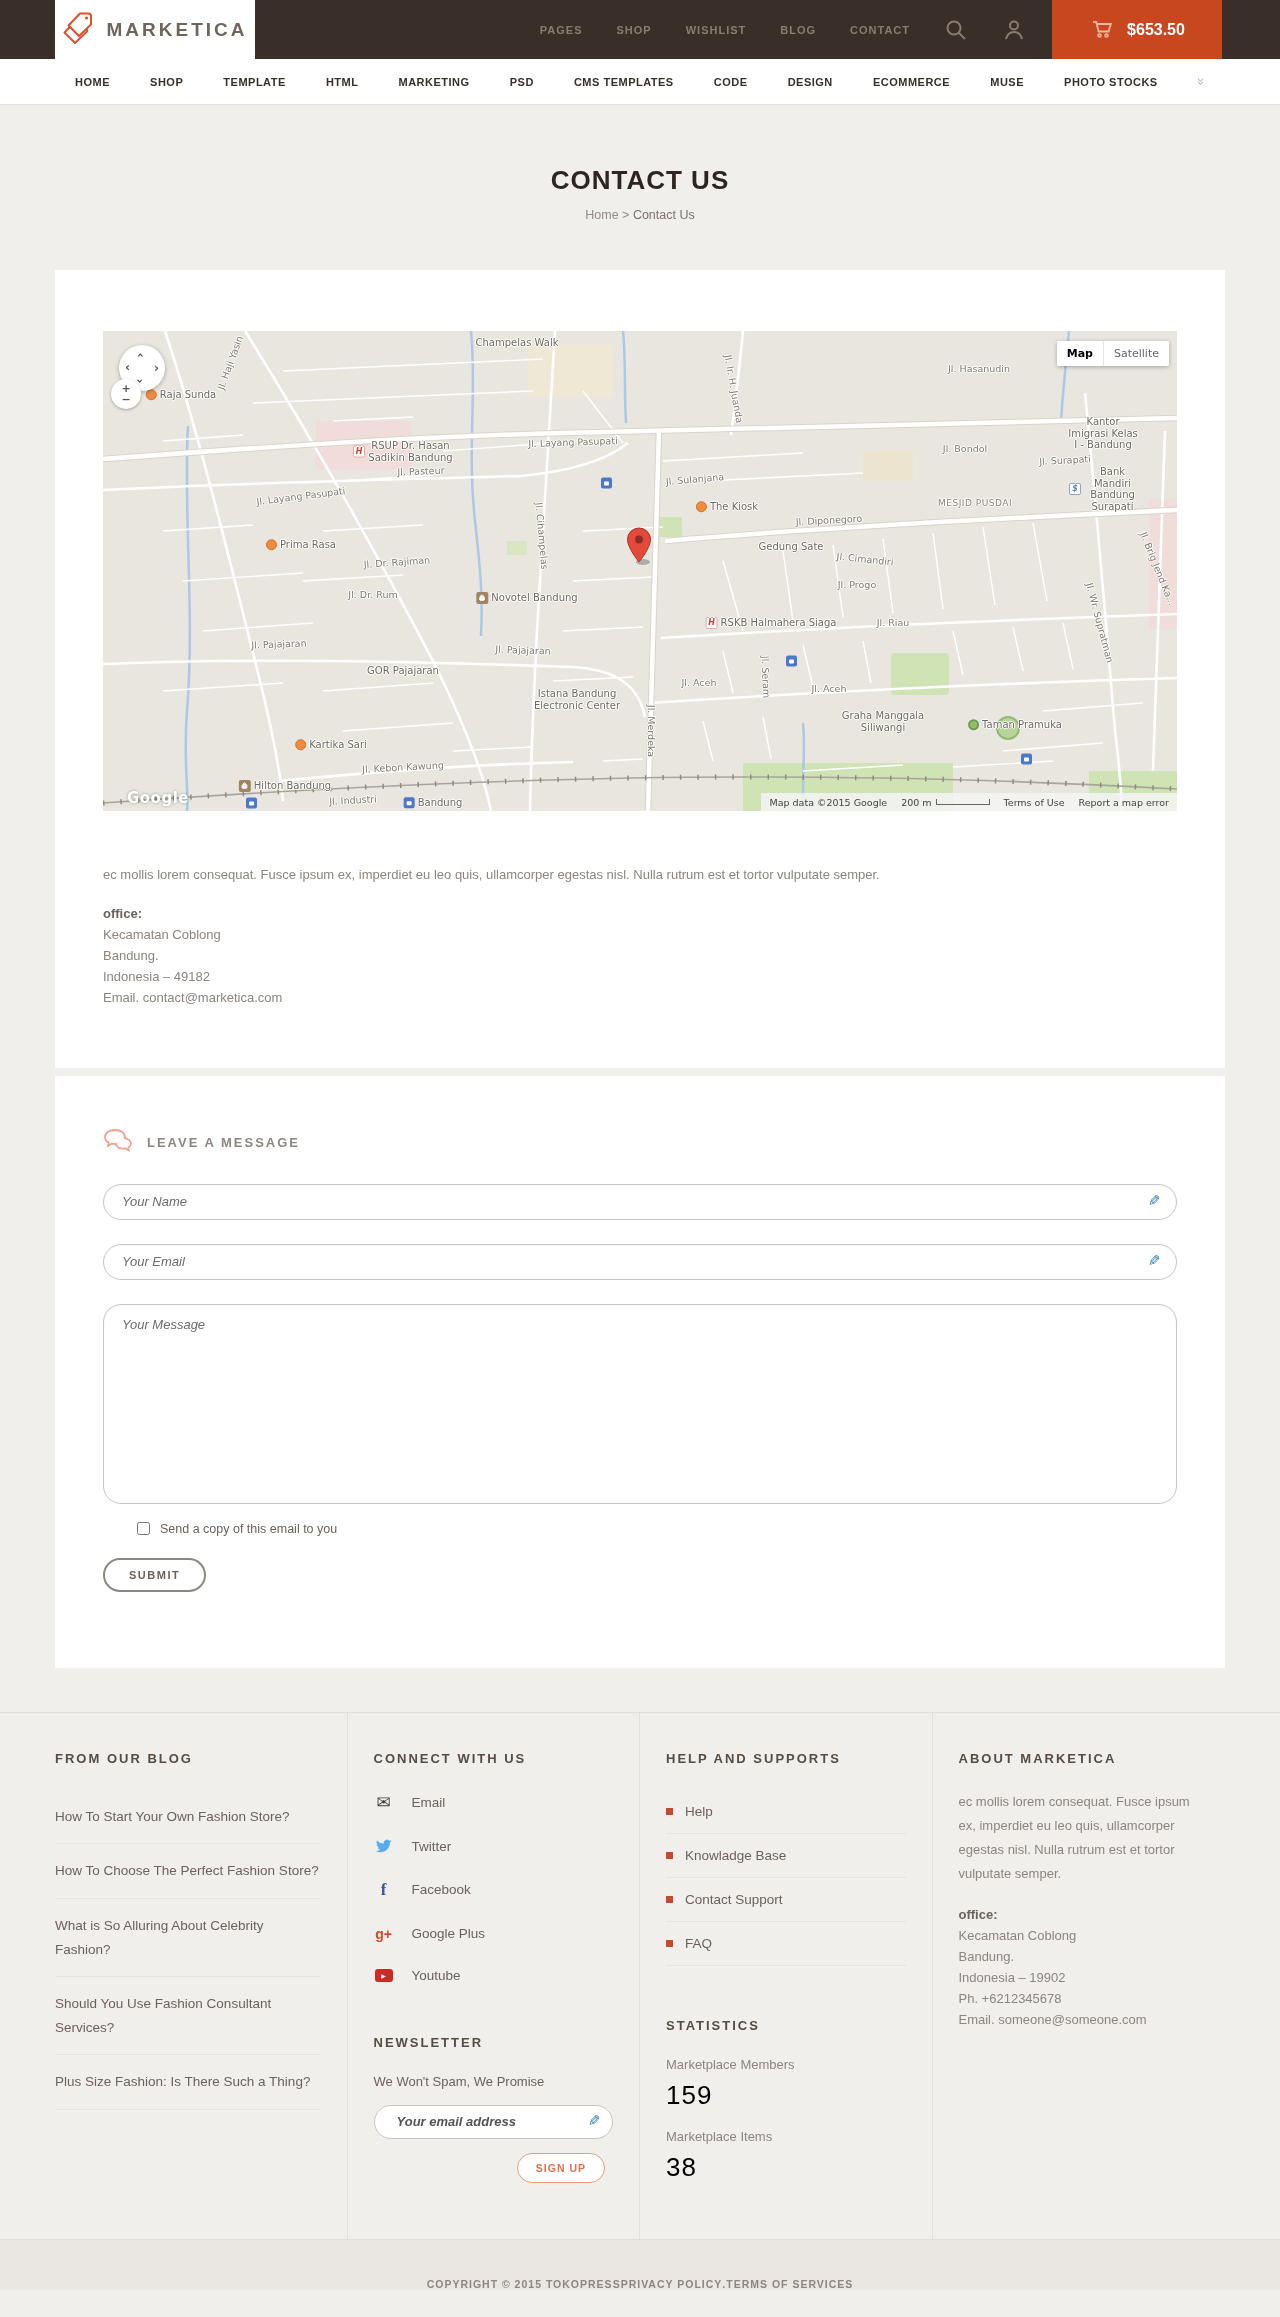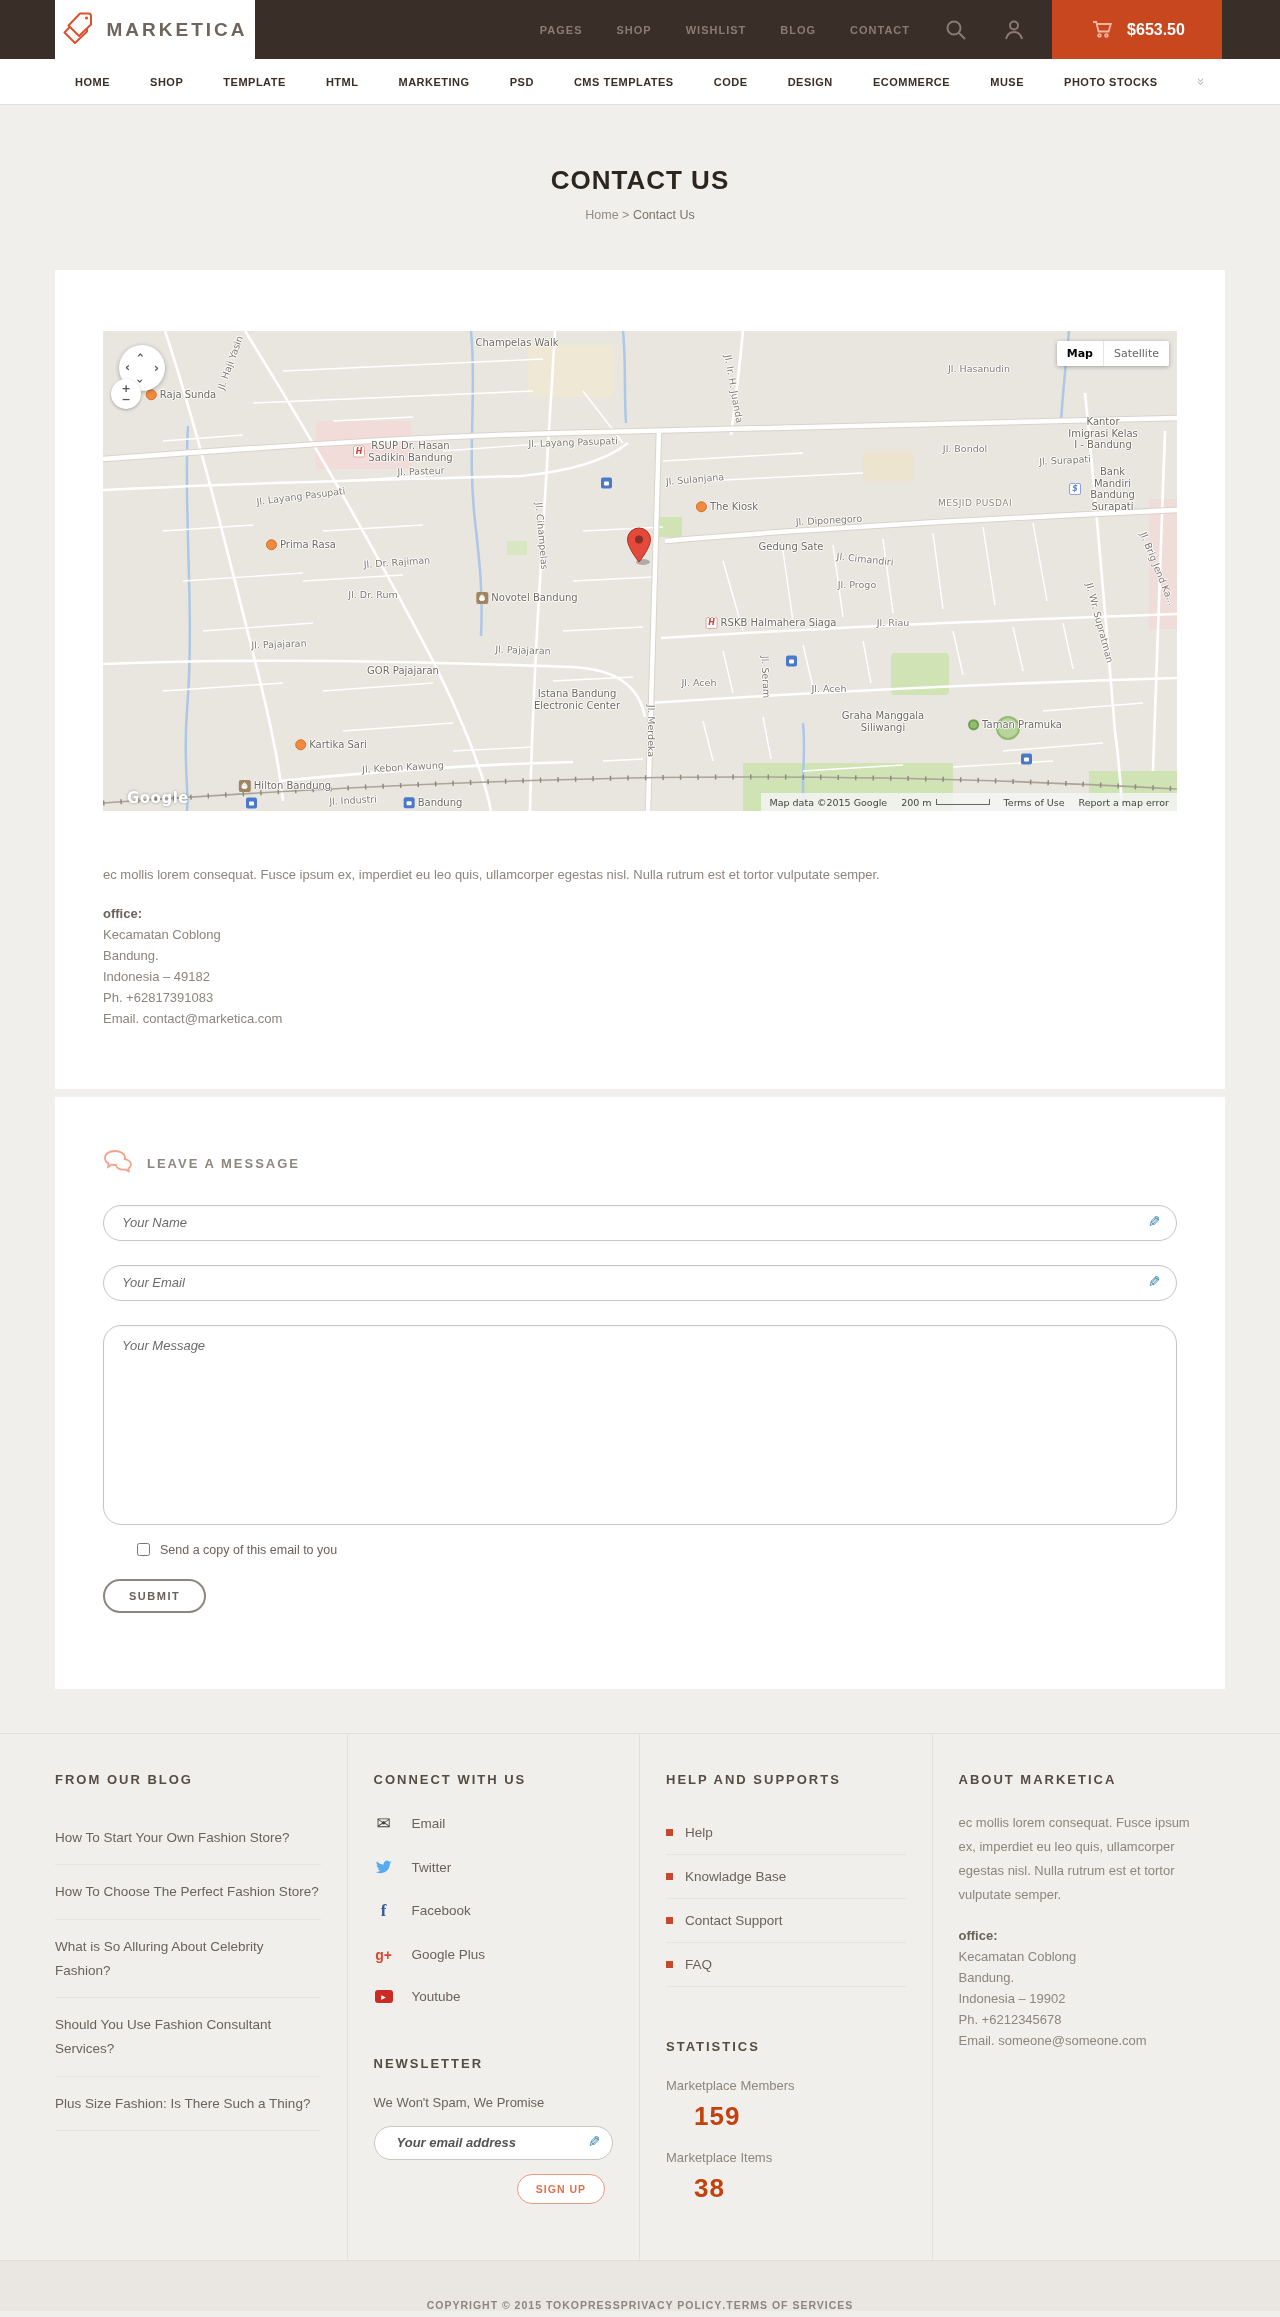--- a/index.html
+++ b/index.html
@@ -99,21 +99,21 @@
   .nl-tag { font-size: 13px; color: #6b625c; margin-bottom: 16px; }
   .nl-wrap { position: relative; }
   .nl-input { width: 100%; height: 34px; border: 1px solid #c9c5c0; border-radius: 17px; padding: 0 38px 0 22px; font-size: 13px; font-style: italic; color: #555; outline: none; font-family: "Liberation Sans", sans-serif; background:#fff; }
   .nl-input::placeholder { font-style: italic; color: #555; font-weight: bold; }
   .nl-pen { top: 7px; right: 12px; }
   .signup-btn { display: block; margin: 14px 8px 10px auto; background: #fff; border: 1px solid #e89a7f; border-radius: 15px; color: #e0714d; font-size: 10.5px; font-weight: bold; letter-spacing: 1px; padding: 8px 18px; cursor: pointer; font-family: "Liberation Sans", sans-serif; }
   .help-item { display: flex; align-items: center; gap: 12px; padding: 14px 0; font-size: 13.5px; color: #6b625c; border-bottom: 1px solid #e7e4e0; text-decoration: none; }
   .sq-bullet { width: 7px; height: 7px; background: #c6492f; flex: 0 0 auto; }
   .stats-title { margin-top: 52px; }
   .stat-label { font-size: 13px; color: #8d857e; margin-top: 18px; }
-  .stat-value { font-size: 26px; font-weight: bold; color: #c2410c; margin-top: 8px; letter-spacing: 1px; margin-left: 28px; }
+  .stat-value { font-size: 26px; font-weight: normal; color: #000000; margin-top: 8px; letter-spacing: 1px; }
   .about-text { font-size: 13px; color: #8d857e; line-height: 1.85; }
   .about-office { margin-top: 18px; font-size: 13px; line-height: 1.62; }
   .about-office .ot { font-weight: bold; color: #6b625c; }
 
   .bottombar { background: #eae7e3; border-top: 1px solid #e0ddd8; height: 51px; display: flex; align-items: flex-end; justify-content: center; gap: 0; font-size: 10.5px; font-weight: bold; letter-spacing: 1px; color: #8d857e; }
   .bottombar a { color: #8d857e; text-decoration: none; }
 </style>
 </head>
 <body>
 
@@ -465,21 +465,20 @@
     </div>
   </div>
 
   <p class="intro">ec mollis lorem consequat. Fusce ipsum ex, imperdiet eu leo quis, ullamcorper egestas nisl. Nulla rutrum est et tortor vulputate semper.</p>
 
   <div class="office">
     <div class="ot">office:</div>
     <div>Kecamatan Coblong</div>
     <div>Bandung.</div>
     <div>Indonesia – 49182</div>
-    <div>Ph. +62817391083</div>
     <div>Email. contact@marketica.com</div>
   </div>
 </section>
 
 <section class="card card2">
   <div class="msg-head">
     <span>
       
       
       <svg width="30" height="26" viewBox="0 0 30 26" fill="none">

